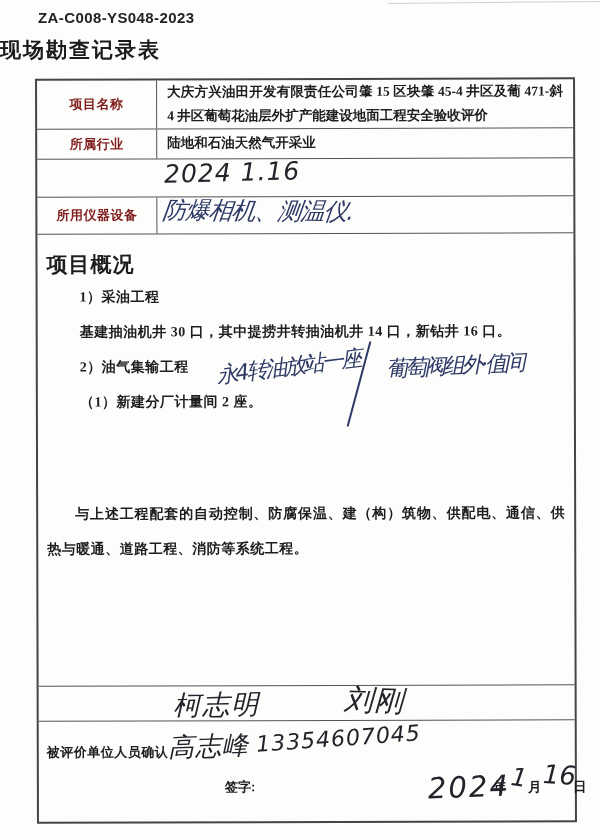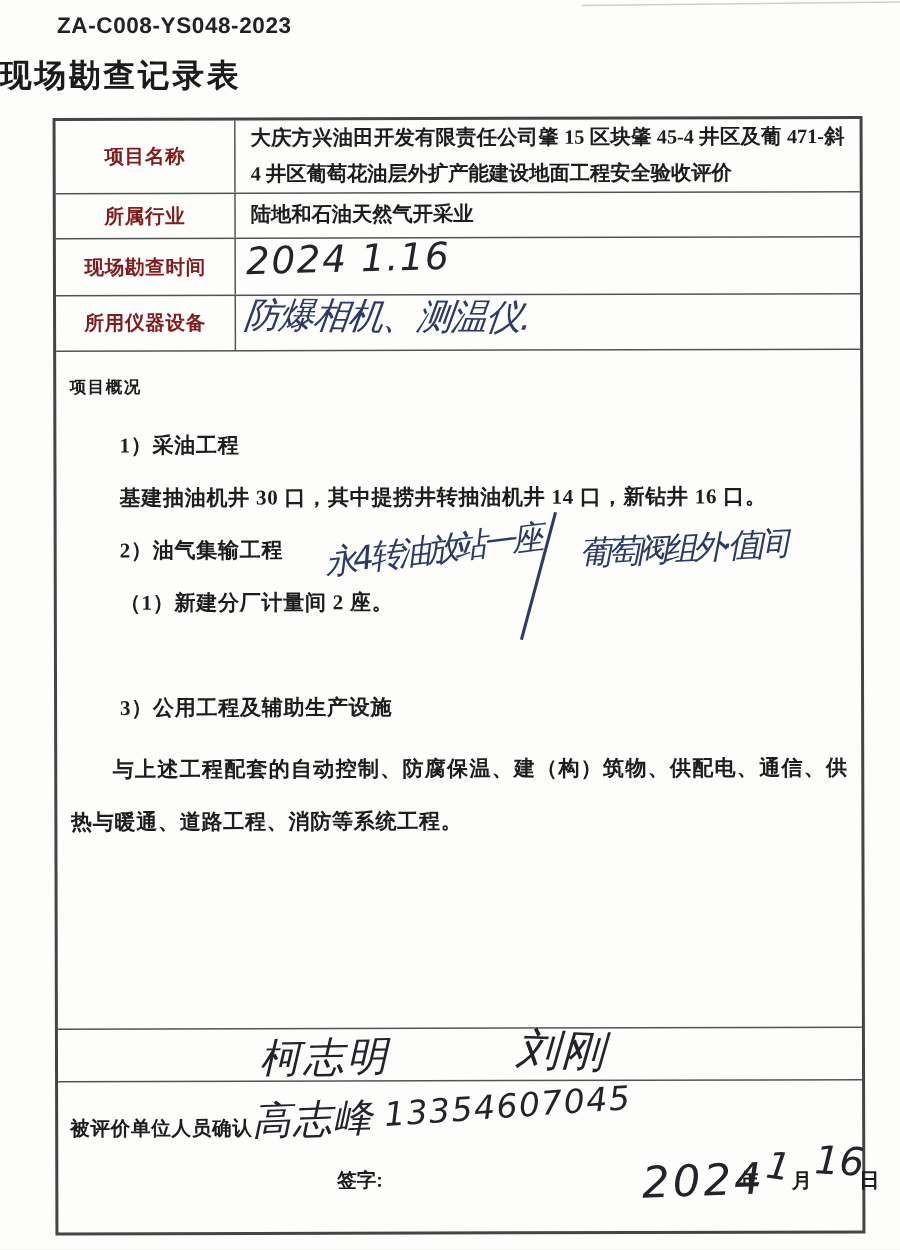--- a/index.html
+++ b/index.html
@@ -41,21 +41,21 @@
     letter-spacing:0.5px;
   }
   .lbl-wide{width:132px;min-width:132px;}
   .val{
     flex:1;display:flex;align-items:center;
     padding:3px 10px;box-sizing:border-box;
     font-family:"Liberation Serif",serif;font-weight:bold;
     font-size:13.5px;line-height:1.8;color:#1d1d1d;text-align:justify;
   }
   .bigcell{flex:1;position:relative;font-family:"Liberation Serif",serif;font-weight:bold;color:#1d1d1d;}
-  .ov-heading{position:absolute;left:9px;top:16px;font-size:11px;letter-spacing:1px;}
+  .ov-heading{position:absolute;left:9px;top:16px;font-size:21px;letter-spacing:1px;}
   .ov-line{position:absolute;left:42px;font-size:14px;white-space:nowrap;letter-spacing:0.5px;}
   .ov-l1{top:54px;} .ov-l2{top:89px;} .ov-l3{top:124px;}
   .ov-l4{top:159px;} .ov-l5{top:194px;} .ov-l6{top:229px;}
   .ov-body{position:absolute;left:9px;top:262px;width:518px;
     font-size:14px;line-height:35px;text-indent:2em;text-align:justify;letter-spacing:0.5px;}
   .footcell{flex:1;position:relative;}
   .confirm-label{position:absolute;left:8px;top:22px;font-size:13px;font-weight:bold;letter-spacing:0.5px;}
   .sign-label{position:absolute;left:186px;top:57px;font-size:13px;font-weight:bold;}
   .date-unit{position:absolute;top:58px;font-size:13.5px;font-weight:bold;}
   .du-year{left:454px;} .du-month{left:489px;} .du-day{left:534px;}
@@ -97,37 +97,35 @@
       <div class="lbl">项目名称</div>
       <div class="val">大庆方兴油田开发有限责任公司肇 15 区块肇 45-4 井区及葡 471-斜 4 井区葡萄花油层外扩产能建设地面工程安全验收评价</div>
     </div>
 
     <div class="row r2">
       <div class="lbl">所属行业</div>
       <div class="val">陆地和石油天然气开采业</div>
     </div>
 
     <div class="row r3">
-      <div class="lbl">现场勘查时间</div>
       <div class="val"></div>
     </div>
 
     <div class="row r4">
       <div class="lbl">所用仪器设备</div>
       <div class="val"></div>
     </div>
 
     <div class="row rbig">
       <div class="bigcell">
         <div class="ov-heading">项目概况</div>
         <div class="ov-line ov-l1">1）采油工程</div>
         <div class="ov-line ov-l2">基建抽油机井 30 口，其中提捞井转抽油机井 14 口，新钻井 16 口。</div>
         <div class="ov-line ov-l3">2）油气集输工程</div>
         <div class="ov-line ov-l4">（1）新建分厂计量间 2 座。</div>
-        <div class="ov-line ov-l6">3）公用工程及辅助生产设施</div>
         <div class="ov-body">与上述工程配套的自动控制、防腐保温、建（构）筑物、供配电、通信、供热与暖通、道路工程、消防等系统工程。</div>
       </div>
     </div>
 
     <div class="row r6">
       <div class="val"></div>
     </div>
 
     <div class="row r7">
       <div class="footcell">

